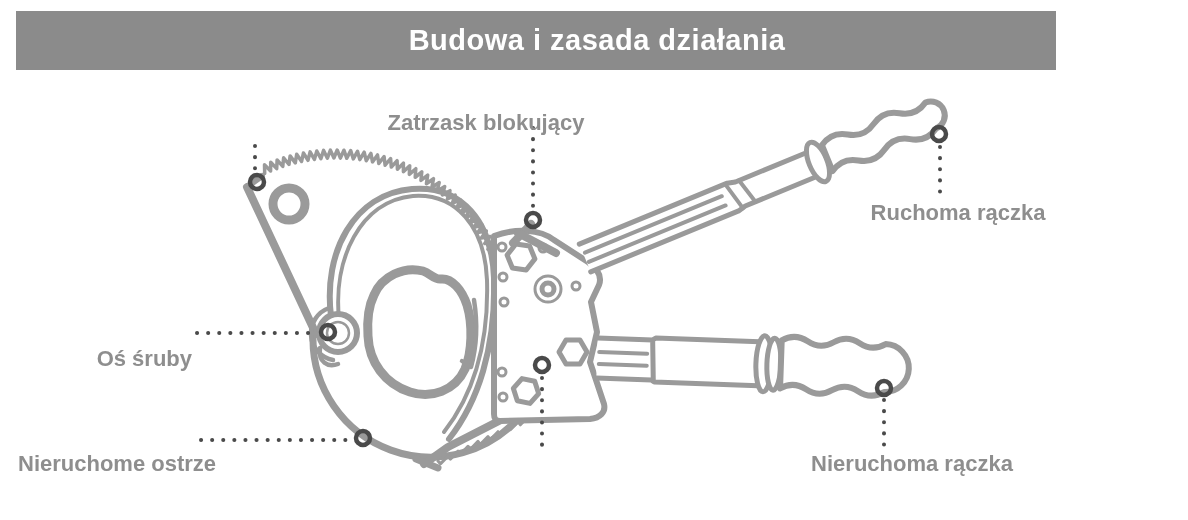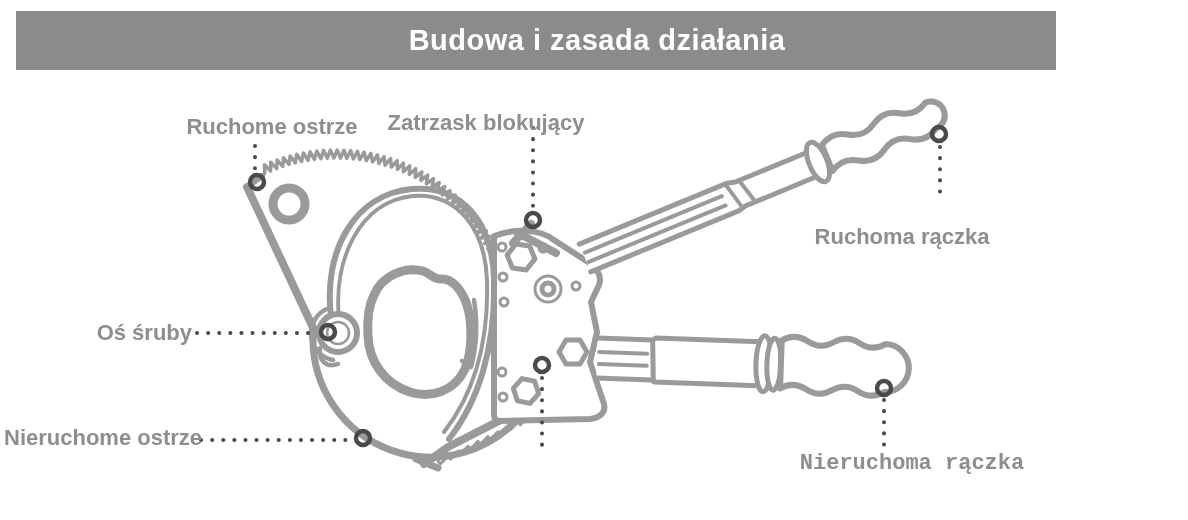--- a/index.html
+++ b/index.html
@@ -3,21 +3,21 @@
 <meta charset="utf-8">
 <style>
   html,body{margin:0;padding:0;background:#fff;}
   #stage{position:relative;width:1056px;height:520px;background:#fff;overflow:hidden;
          font-family:"Liberation Sans",sans-serif;}
   #titlebar{position:absolute;left:16px;top:11px;width:1162px;height:59px;background:#8b8b8b;
             display:flex;align-items:center;justify-content:center;}
   #titlebar .t{color:#ffffff;font-weight:bold;font-size:29px;letter-spacing:.5px;}
   .label{position:absolute;font-weight:bold;font-size:22px;color:#8e8e8e;white-space:nowrap;line-height:26px;}
   .center{transform:translateX(-50%);}
-  .rightal{text-align:right;}
+  .rightal{text-align:right;margin-top:26px;}
   svg{position:absolute;left:0;top:0;}
   .art{stroke:#9a9a9a;fill:none;stroke-linecap:round;stroke-linejoin:round;}
   .fillw{fill:#ffffff;}
   .dark{stroke:#4a4a4a;fill:none;}
 </style>
 </head>
 <body>
 
 <div id="stage">
 
@@ -115,19 +115,18 @@
       <circle cx="363" cy="438" r="7"></circle>
       <circle cx="542" cy="365" r="7"></circle>
       <circle cx="884" cy="388" r="7"></circle>
     </g>
   </svg>
 
   <div id="titlebar">
     <span class="t">Budowa i zasada działania</span>
   </div>
 
-  <div class="label center" style="left:272px;top:114px;">Ruchome ostrze</div>
   <div class="label center" style="left:486px;top:110px;">Zatrzask blokujący</div>
-  <div class="label center" style="left:902px;top:200px;margin-top:24px;">Ruchoma rączka</div>
+  <div class="label center" style="left:958px;top:200px;">Ruchoma rączka</div>
   <div class="label rightal" style="left:0;top:320px;width:192px;">Oś śruby</div>
-  <div class="label rightal" style="left:4px;top:425px;width:196px;">Nieruchome ostrze</div>
-  <div class="label center" style="left:912px;top:451px;font-family:Liberation Mono, monospace;">Nieruchoma rączka</div>
+  <div class="label rightal" style="left:18px;top:425px;width:196px;">Nieruchome ostrze</div>
+  <div class="label center" style="left:912px;top:451px;">Nieruchoma rączka</div>
 </div>
 
 </body></html>

